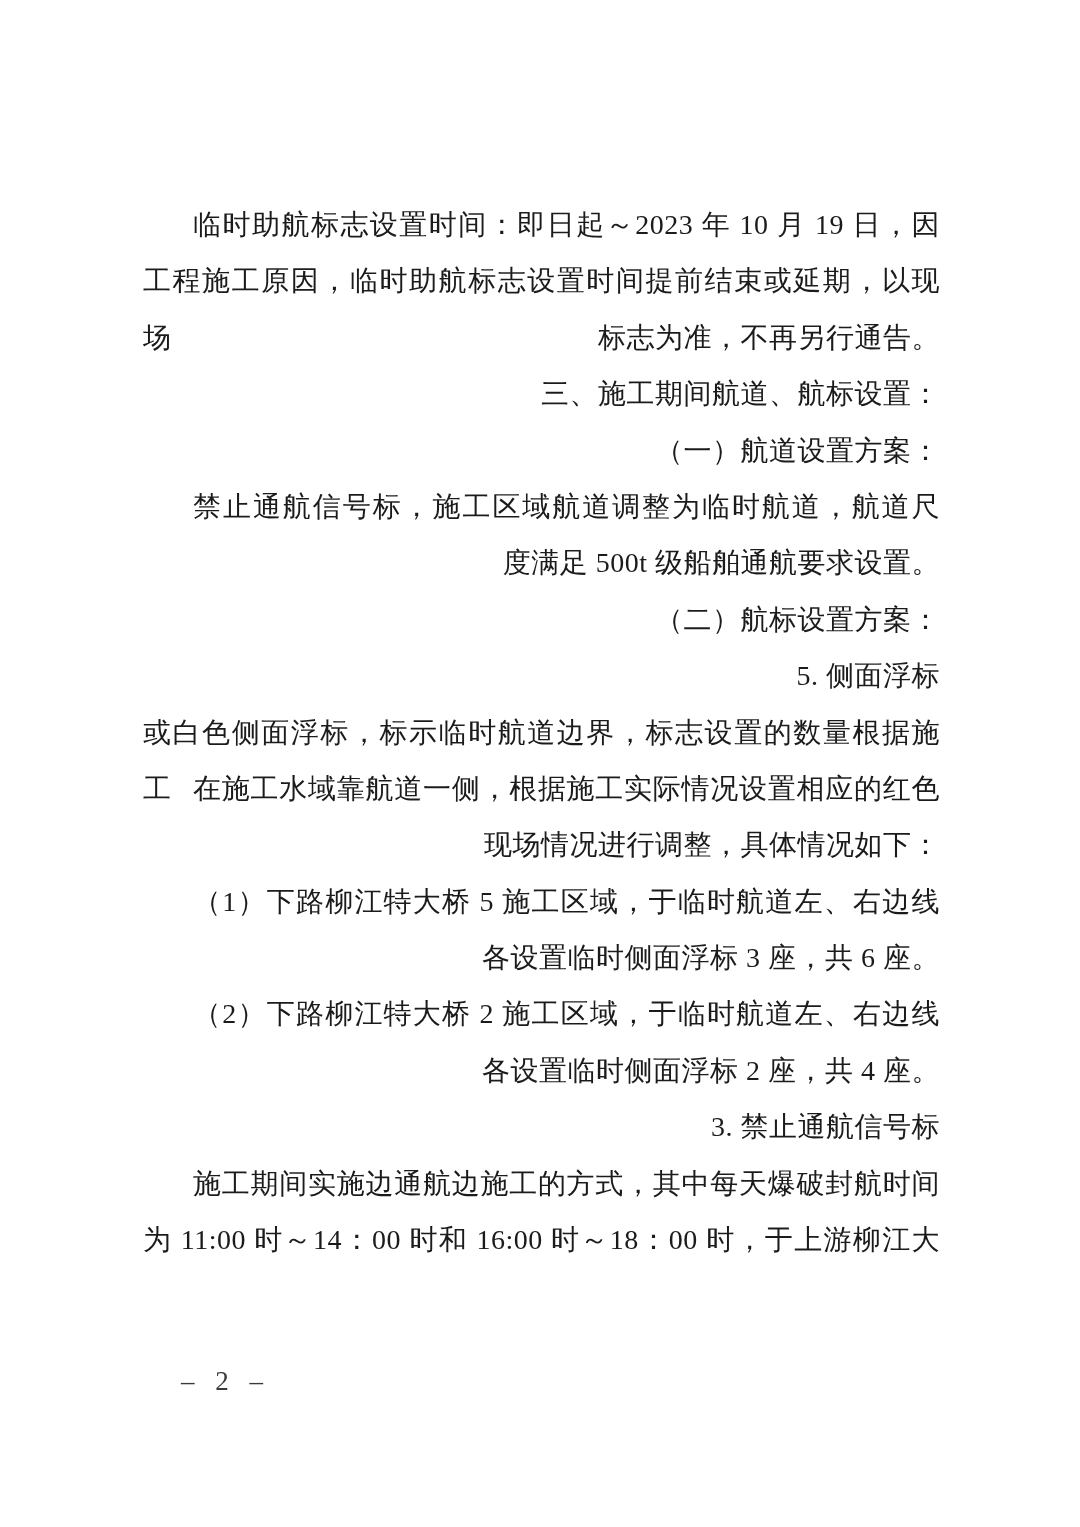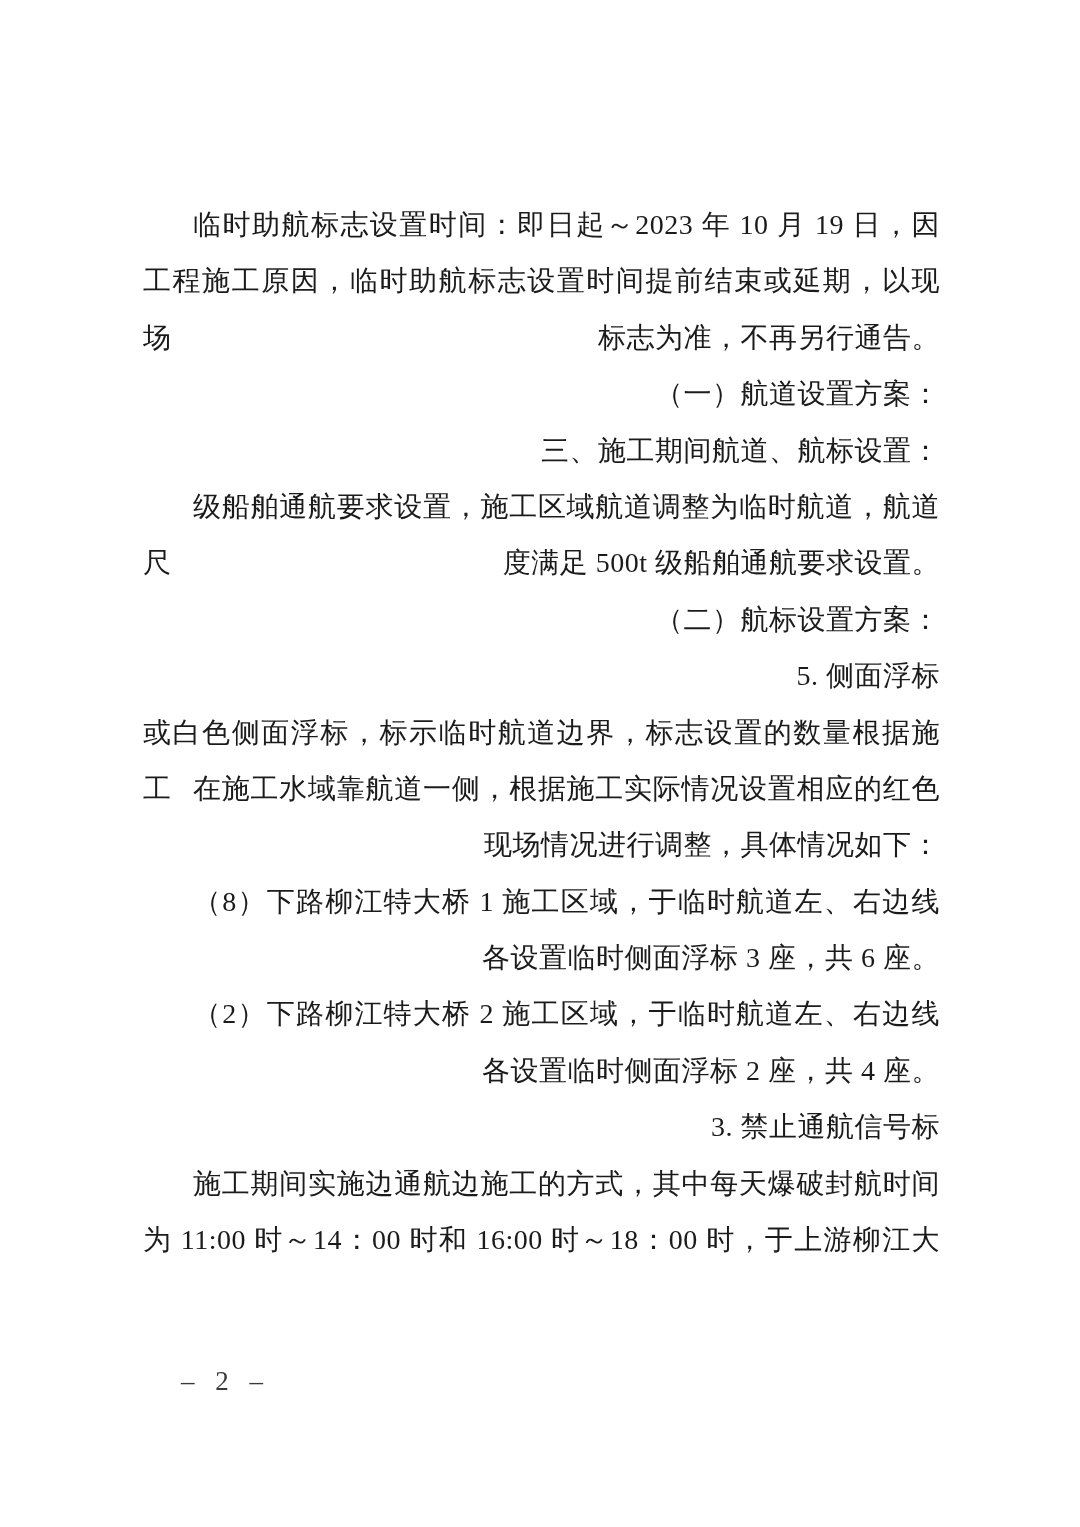--- a/index.html
+++ b/index.html
@@ -61,48 +61,48 @@
 
   <div class="doc-body">
 
     <div class="para">
       <div class="line indent fill">临时助航标志设置时间：即日起～2023 年 10 月 19 日，因</div>
       <div class="line fill">工程施工原因，临时助航标志设置时间提前结束或延期，以现场</div>
       <div class="line">标志为准，不再另行通告。</div>
     </div>
 
     <div class="para">
+      <div class="line indent">三、施工期间航道、航标设置：</div>
+    </div>
+
+    <div class="para">
       <div class="line indent">（一）航道设置方案：</div>
     </div>
 
     <div class="para">
-      <div class="line indent">三、施工期间航道、航标设置：</div>
-    </div>
-
-    <div class="para">
-      <div class="line indent fill">级船舶通航要求设置，施工区域航道调整为临时航道，航道尺</div>
+      <div class="line indent fill">禁止通航信号标，施工区域航道调整为临时航道，航道尺</div>
       <div class="line">度满足 500t 级船舶通航要求设置。</div>
     </div>
 
     <div class="para">
       <div class="line indent">（二）航标设置方案：</div>
     </div>
 
     <div class="para">
       <div class="line indent">5. 侧面浮标</div>
     </div>
 
     <div class="para">
       <div class="line fill">或白色侧面浮标，标示临时航道边界，标志设置的数量根据施工</div>
       <div class="line indent fill">在施工水域靠航道一侧，根据施工实际情况设置相应的红色</div>
       <div class="line">现场情况进行调整，具体情况如下：</div>
     </div>
 
     <div class="para">
-      <div class="line indent fill">（8）下路柳江特大桥 1 施工区域，于临时航道左、右边线</div>
+      <div class="line indent fill">（1）下路柳江特大桥 5 施工区域，于临时航道左、右边线</div>
       <div class="line">各设置临时侧面浮标 3 座，共 6 座。</div>
     </div>
 
     <div class="para">
       <div class="line indent fill">（2）下路柳江特大桥 2 施工区域，于临时航道左、右边线</div>
       <div class="line">各设置临时侧面浮标 2 座，共 4 座。</div>
     </div>
 
     <div class="para">
       <div class="line indent">3. 禁止通航信号标</div>

